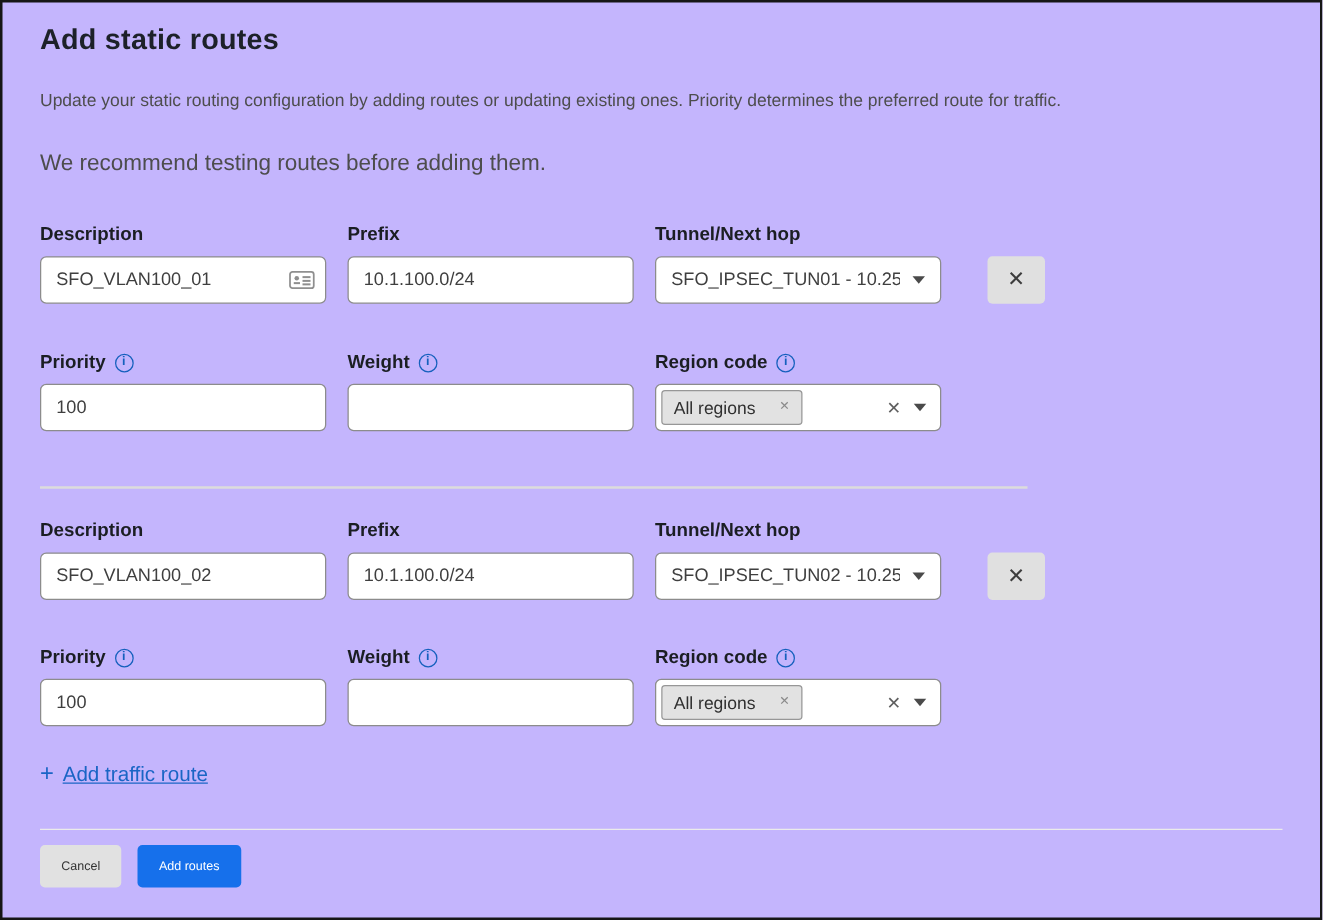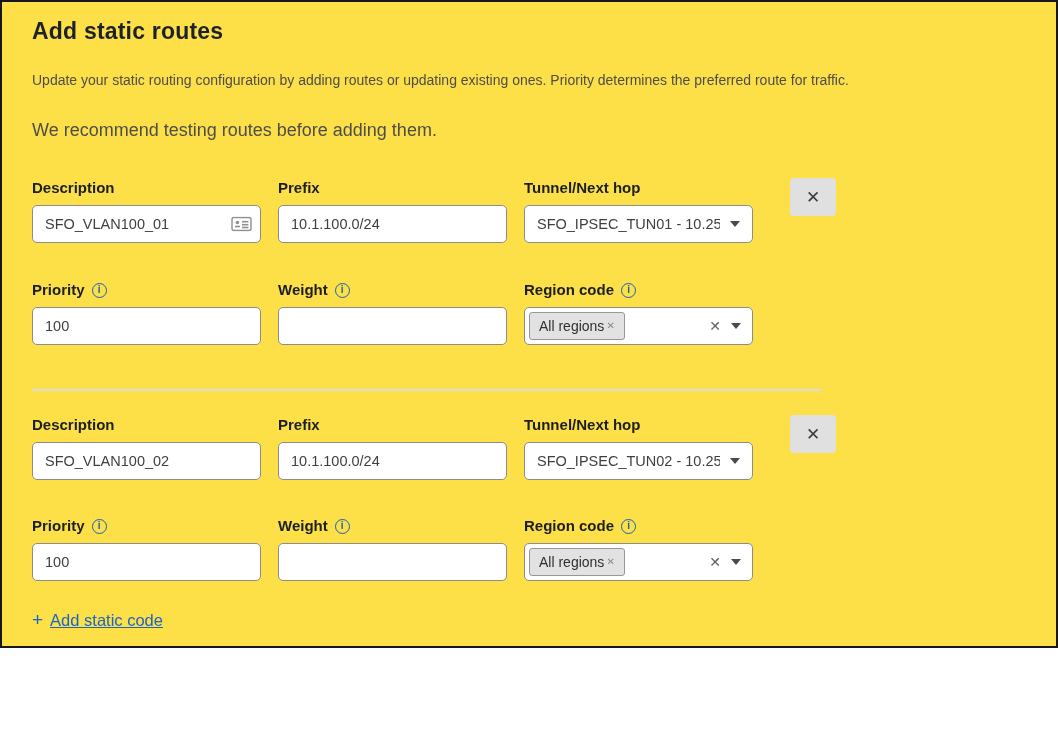--- a/index.html
+++ b/index.html
@@ -2,34 +2,34 @@
 <html><head>
 <meta charset="utf-8">
 <style>
   * { box-sizing: border-box; margin: 0; padding: 0; }
   html, body { background: #fff; }
   body {
     width: 1058px; height: 736px;
     font-family: "Liberation Sans", "DejaVu Sans", sans-serif;
   }
   .dialog {
-    width: 1058px; height: 648px;
-    background: #fde047;
+    width: 1058px; height: 736px;
+    background: #c4b5fd;
     border: 2px solid #161616;
     padding: 14px 30px 24px 30px;
     overflow: hidden;
   }
   .title {
     font-size: 23px; font-weight: 700; color: #1d2129;
     line-height: 30px; letter-spacing: .2px;
   }
   .intro { margin-top: 24px; font-size: 14px; color: #4d4d4d; line-height: 21px; }
   .note  { margin-top: 29px; font-size: 18px; color: #4d4d4d; line-height: 21px; }
 
-  .fields-row { display: flex; align-items: flex-start; }
+  .fields-row { display: flex; align-items: flex-end; }
   .row-a { margin-top: 37px; }
   .row-b { margin-top: 37px; }
   .route2 .row-a { margin-top: 24px; }
   .route2 .row-b { margin-top: 36px; }
 
   .field { width: 229px; margin-right: 17px; }
   .field-label {
     display: flex; align-items: center; gap: 7px;
     font-size: 15px; font-weight: 700; color: #1b1e23;
     line-height: 20px; margin-bottom: 7px;
@@ -63,21 +63,21 @@
     flex: 1 1 auto; font-size: 14.5px; color: #3f3f3f;
     white-space: nowrap; overflow: hidden;
   }
   .caret {
     width: 0; height: 0; flex: 0 0 auto;
     border-left: 5px solid transparent; border-right: 5px solid transparent;
     border-top: 6px solid #4a4a4a; margin-left: 10px;
   }
   .select.region { padding: 0 11px 0 4px; }
   .chip {
-    display: inline-flex; align-items: center; gap: 2px;
+    display: inline-flex; align-items: center; gap: 19px;
     background: #e2e2e2; border: 1px solid #979797; border-radius: 3px;
     height: 28px; padding: 0 9px; font-size: 14px; color: #2f2f2f;
   }
   .chip-x { font-size: 10px; color: #8a8a8a; cursor: pointer; line-height: 1; }
   .region-spacer { flex: 1 1 auto; }
   .clear-x { font-size: 14px; color: #5f5f5f; cursor: pointer; line-height: 1; }
 
   .delete-btn {
     width: 46px; height: 38px; margin-left: 20px;
     background: #e0e0e0; border: none; border-radius: 4px;
@@ -241,21 +241,21 @@
           <span class="region-spacer"></span>
           <span class="clear-x">✕</span>
           <span class="caret"></span>
         </div>
       </div>
     </div>
   </section>
 
   <div class="add-link-row">
     <span class="add-plus">+</span>
-    <a class="add-link">Add static code</a>
+    <a class="add-link">Add traffic route</a>
   </div>
 
   <div class="footer-divider"></div>
 
   <div class="footer">
     <button class="btn btn-secondary">Cancel</button>
     <button class="btn btn-primary">Add routes</button>
   </div>
 
 </div>

